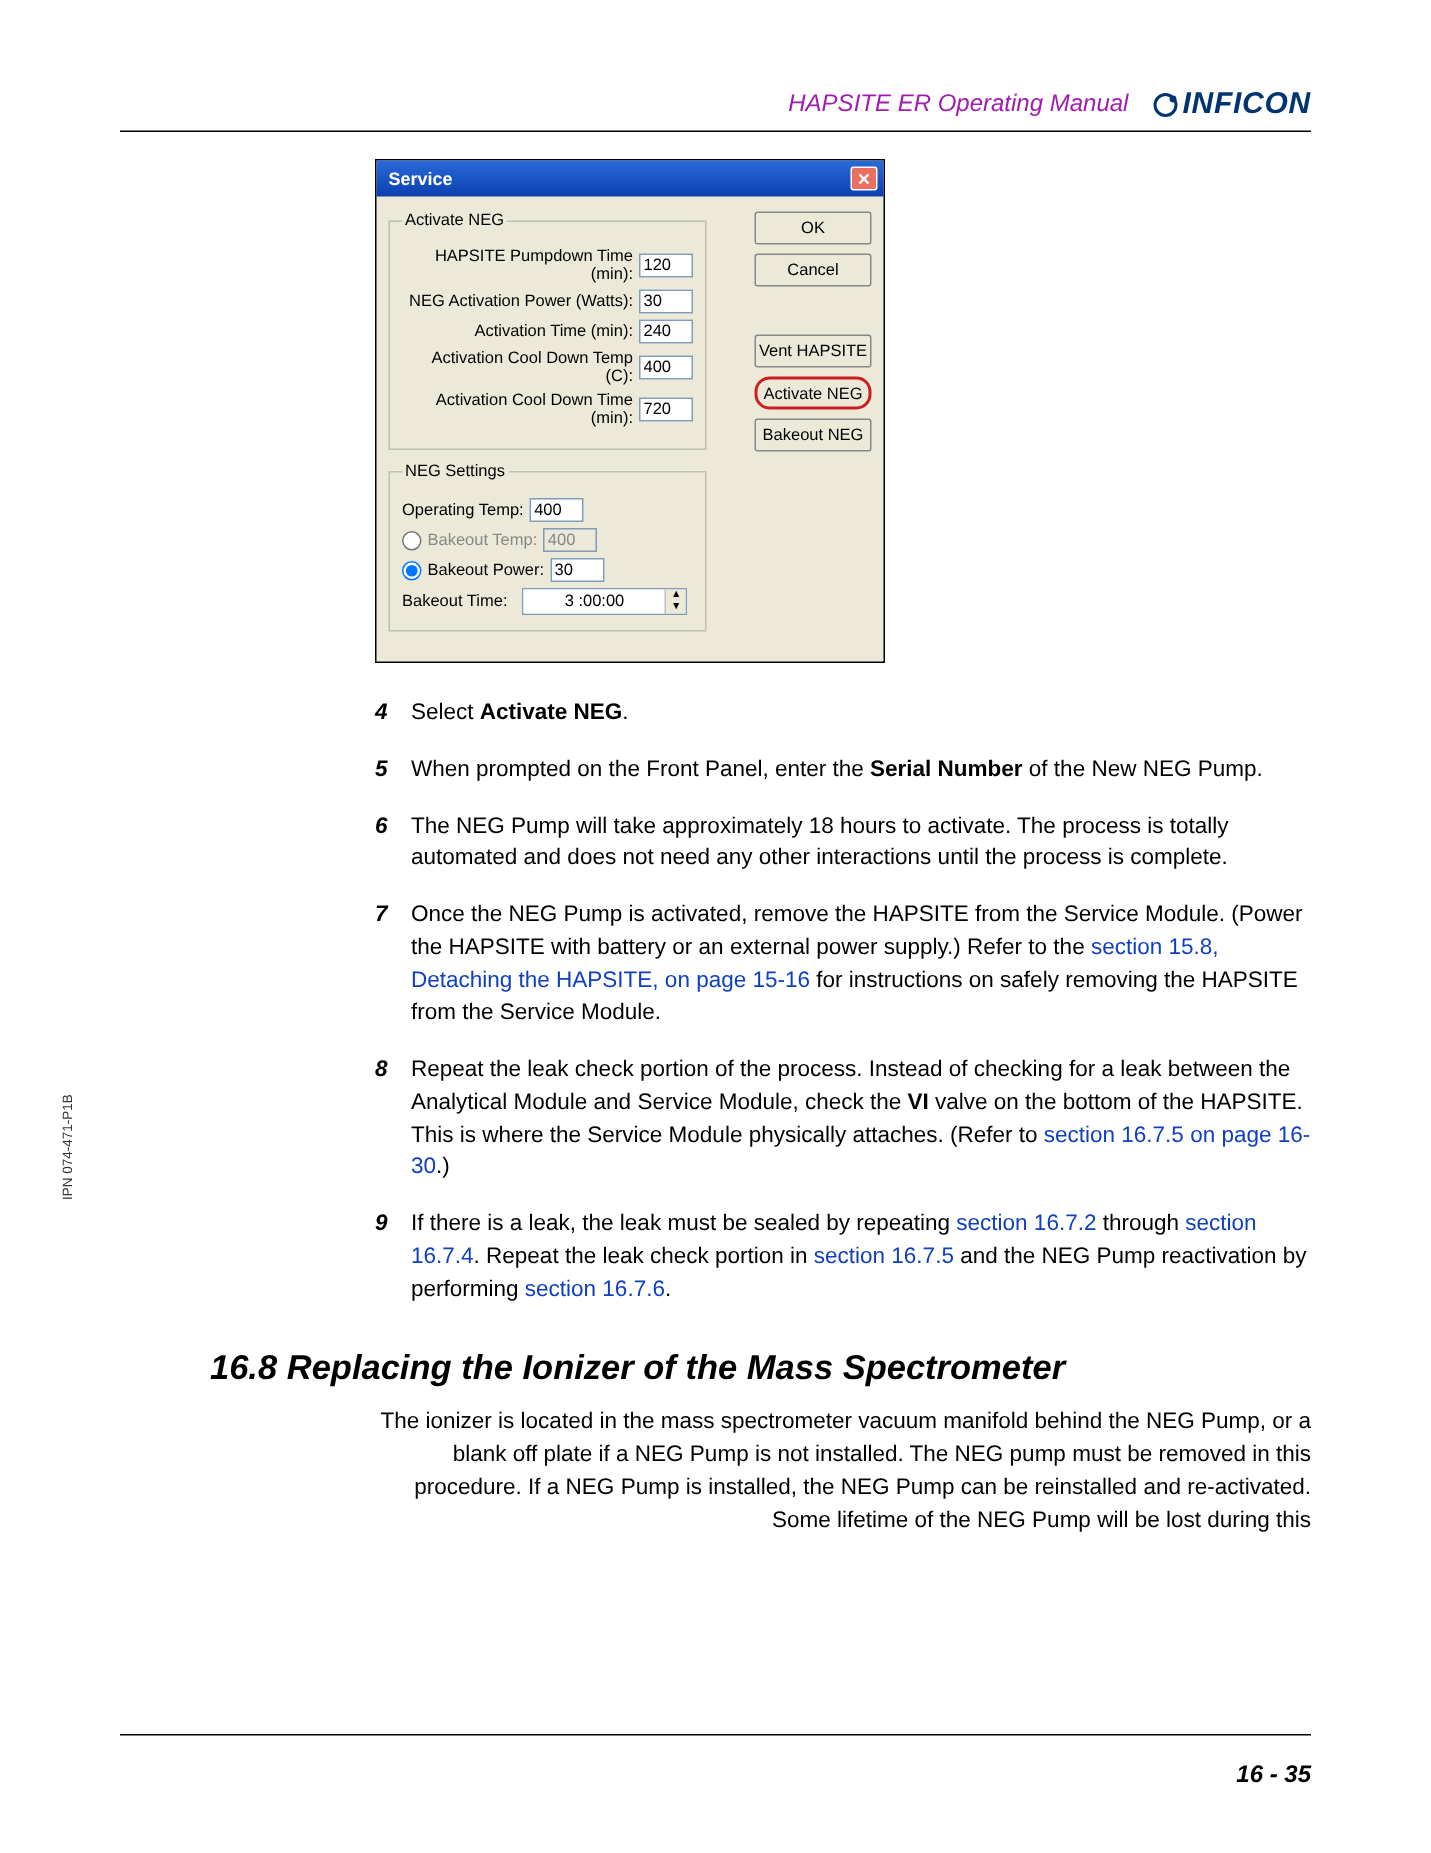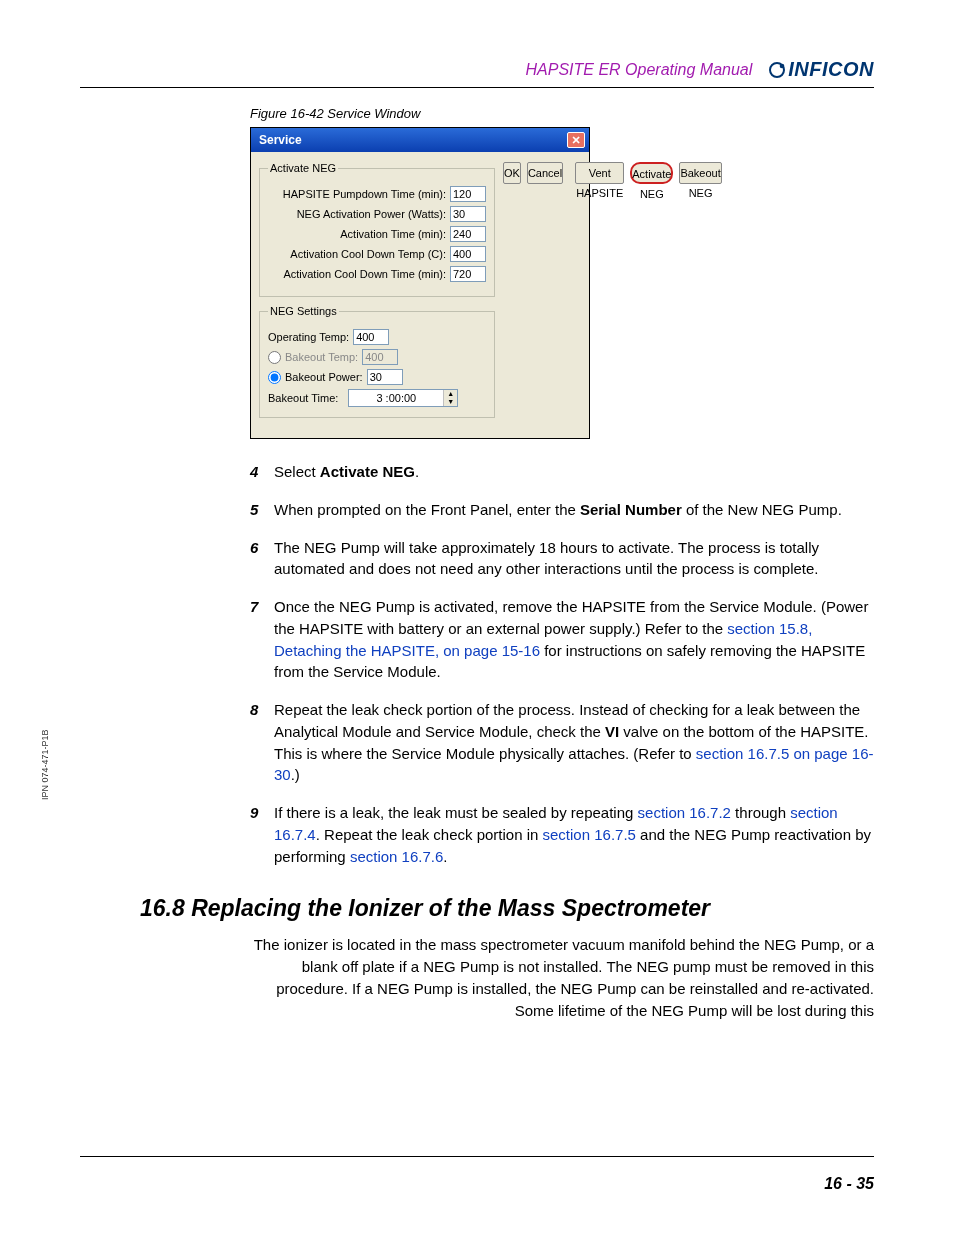--- a/index.html
+++ b/index.html
@@ -74,21 +74,21 @@
     border-radius: 2px;
     display: flex; align-items: center; justify-content: center;
     color: white; font-weight: bold; font-size: 11px;
   }
   .dialog-body {
     padding: 10px 8px 12px 8px;
     display: flex;
     gap: 8px;
   }
   .left-col { flex: 1; }
-  .right-col { width: 78px; display: flex; flex-direction: row; gap: 6px; }
+  .right-col { width: 78px; display: flex; flex-direction: column; gap: 6px; margin-left: 24px; }
   fieldset {
     border: 1px solid #c0c0b0;
     padding: 8px 8px 10px 8px;
     margin-bottom: 8px;
   }
   legend { font-size: 11px; padding: 0 2px; }
   .field-row {
     display: flex;
     align-items: center;
     justify-content: flex-start;
@@ -207,21 +207,20 @@
     <span class="manual-name">HAPSITE ER Operating Manual</span>
     <span class="logo">
       <svg width="18" height="18" viewBox="0 0 18 18">
         <circle cx="9" cy="9" r="7" fill="none" stroke="#003570" stroke-width="2"></circle>
         <circle cx="14" cy="5" r="2.3" fill="#003570"></circle>
       </svg>
       <span>INFICON</span>
     </span>
   </div>
 
-  <div class="figure-caption">Figure 16-42  Service Window</div>
 
   <div class="dialog">
     <div class="titlebar">
       <span>Service</span>
       <div class="close-btn">✕</div>
     </div>
     <div class="dialog-body">
       <div class="left-col">
         <fieldset>
           <legend>Activate NEG</legend>

